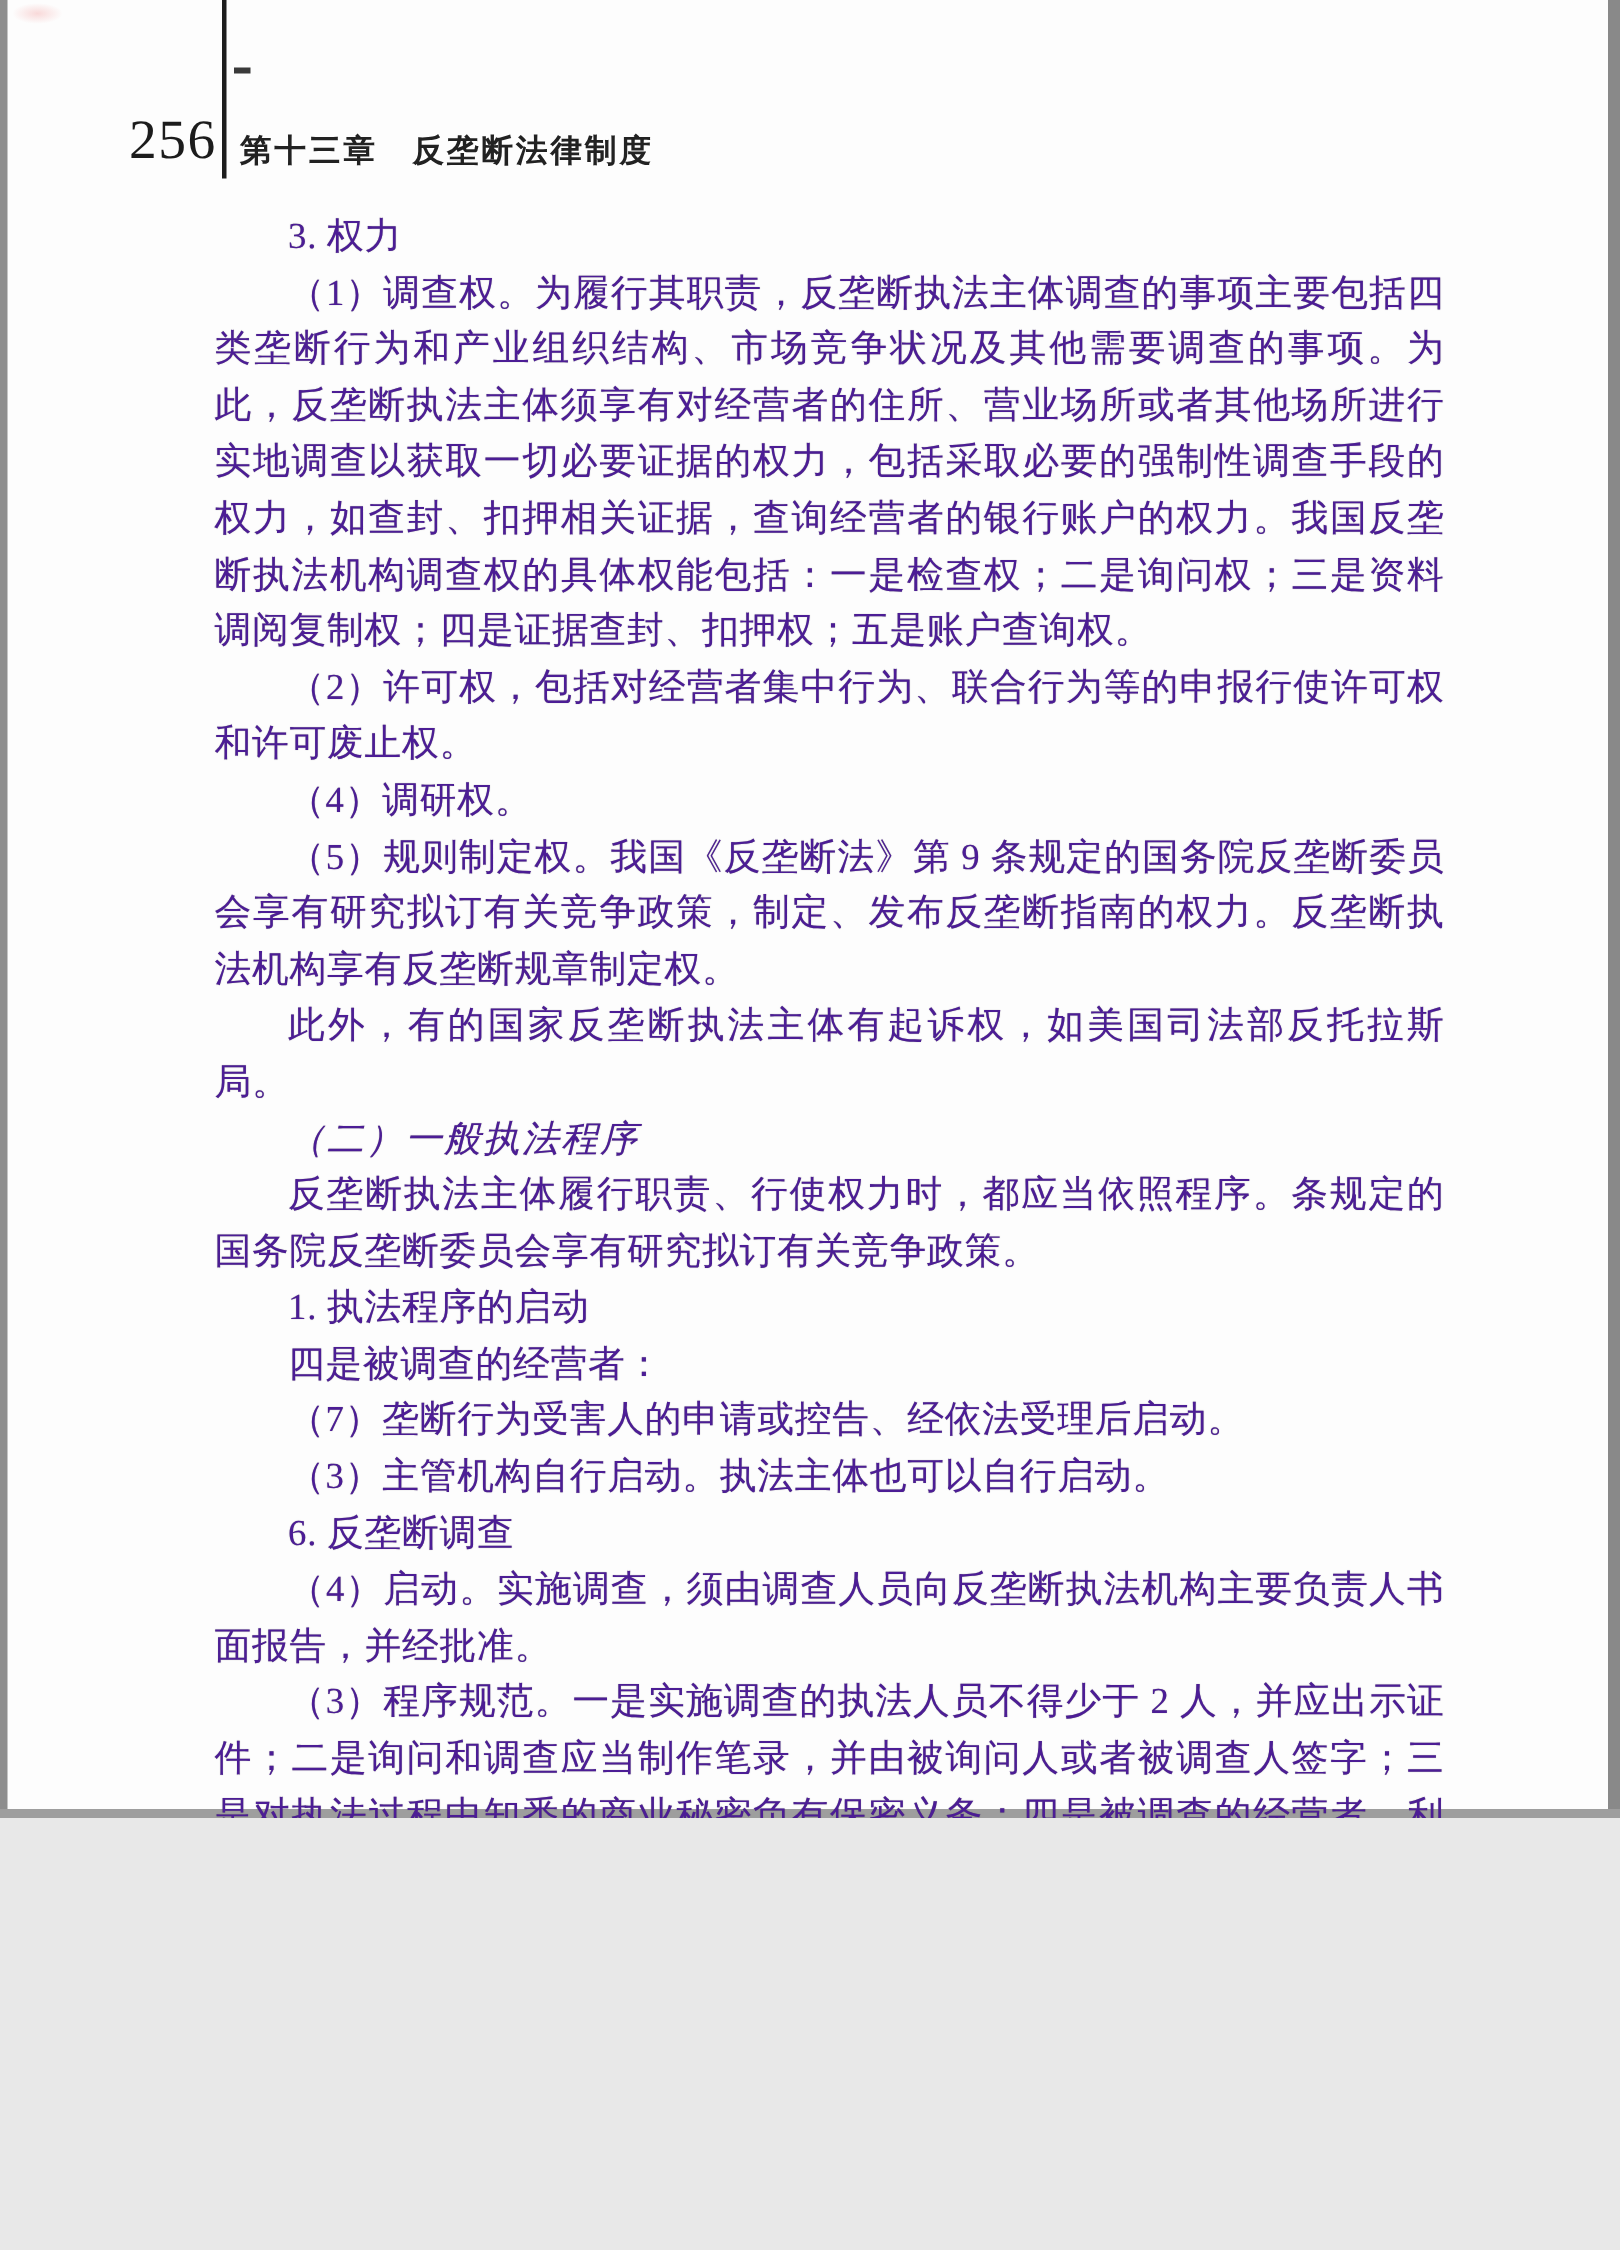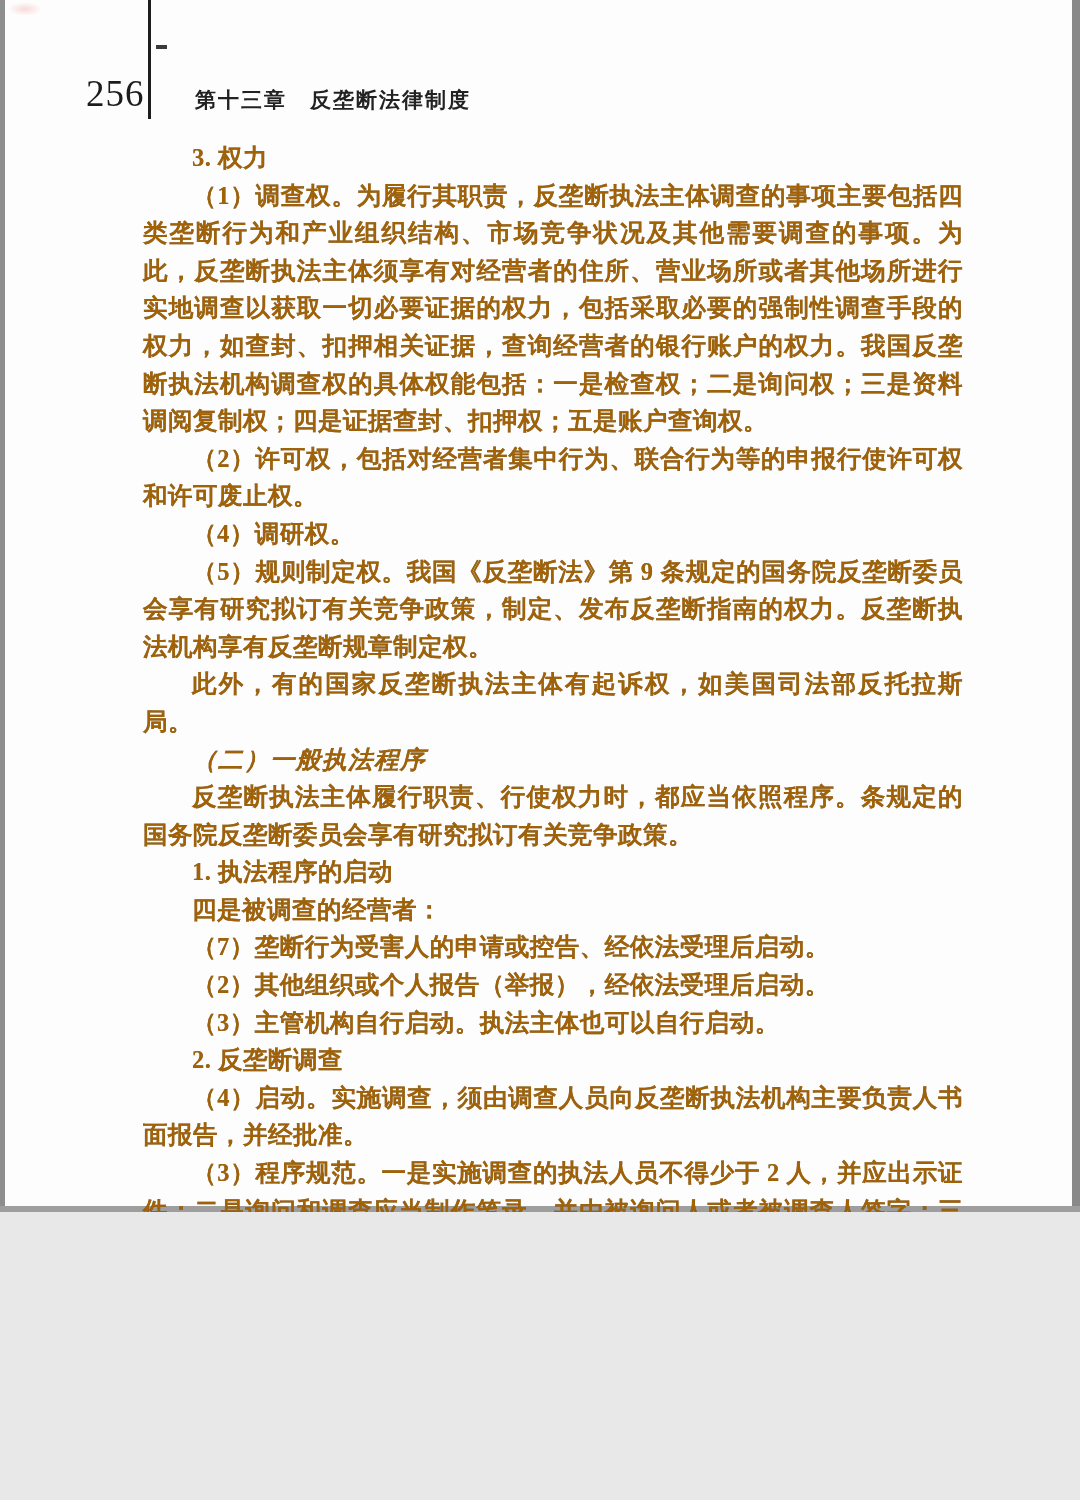--- a/index.html
+++ b/index.html
@@ -35,39 +35,38 @@
   }
   .header-rule {
     position: absolute; left: 148px; top: 0; width: 3px; height: 119px;
     background: #1d1d1d;
   }
   .header-dash {
     position: absolute; left: 156px; top: 45px; width: 11px; height: 4px;
     background: #3a3a3a;
   }
   .chapter-title {
-    position: absolute; left: 195px; top: 86px;
+    position: absolute; left: 160px; top: 86px;
     font-family: "Liberation Sans", sans-serif;
     font-weight: bold; font-size: 21px; letter-spacing: 2px; color: #222;
   }
   
   .text-block {
     position: absolute; left: 143px; top: 139px; width: 820px;
   }
   .text-block p {
     margin: 0; padding: 0;
     font-size: 24.5px;
     line-height: 37.6px;
     text-align: justify;
     text-justify: inter-character;
     text-indent: 2em;
     letter-spacing: 0.5px;
-    color: #a16207;
+    color: #4c1d95;
     text-shadow: 0 0 0.6px rgba(50,50,50,0.55);
-    font-weight: bold;
   }
   .text-block p.kai-heading {
     font-style: italic;
     letter-spacing: 1.5px;
   }
 </style>
 </head>
 <body>
 
 <div class="page">
@@ -87,20 +86,19 @@
     <p>（1）调查权。为履行其职责，反垄断执法主体调查的事项主要包括四类垄断行为和产业组织结构、市场竞争状况及其他需要调查的事项。为此，反垄断执法主体须享有对经营者的住所、营业场所或者其他场所进行实地调查以获取一切必要证据的权力，包括采取必要的强制性调查手段的权力，如查封、扣押相关证据，查询经营者的银行账户的权力。我国反垄断执法机构调查权的具体权能包括：一是检查权；二是询问权；三是资料调阅复制权；四是证据查封、扣押权；五是账户查询权。</p>
     <p>（2）许可权，包括对经营者集中行为、联合行为等的申报行使许可权和许可废止权。</p>
     <p>（4）调研权。</p>
     <p>（5）规则制定权。我国《反垄断法》第 9 条规定的国务院反垄断委员会享有研究拟订有关竞争政策，制定、发布反垄断指南的权力。反垄断执法机构享有反垄断规章制定权。</p>
     <p>此外，有的国家反垄断执法主体有起诉权，如美国司法部反托拉斯局。</p>
     <p class="kai-heading">（二）一般执法程序</p>
     <p>反垄断执法主体履行职责、行使权力时，都应当依照程序。条规定的国务院反垄断委员会享有研究拟订有关竞争政策。</p>
     <p>1. 执法程序的启动</p>
     <p>四是被调查的经营者：</p>
     <p>（7）垄断行为受害人的申请或控告、经依法受理后启动。</p>
-    <p>（2）其他组织或个人报告（举报），经依法受理后启动。</p>
     <p>（3）主管机构自行启动。执法主体也可以自行启动。</p>
-    <p>2. 反垄断调查</p>
+    <p>6. 反垄断调查</p>
     <p>（4）启动。实施调查，须由调查人员向反垄断执法机构主要负责人书面报告，并经批准。</p>
     <p>（3）程序规范。一是实施调查的执法人员不得少于 2 人，并应出示证件；二是询问和调查应当制作笔录，并由被询问人或者被调查人签字；三是对执法过程中知悉的商业秘密负有保密义务；四是被调查的经营者、利害关系人有权陈述</p>
   </div>
 
 </div>
 
 </body></html>

